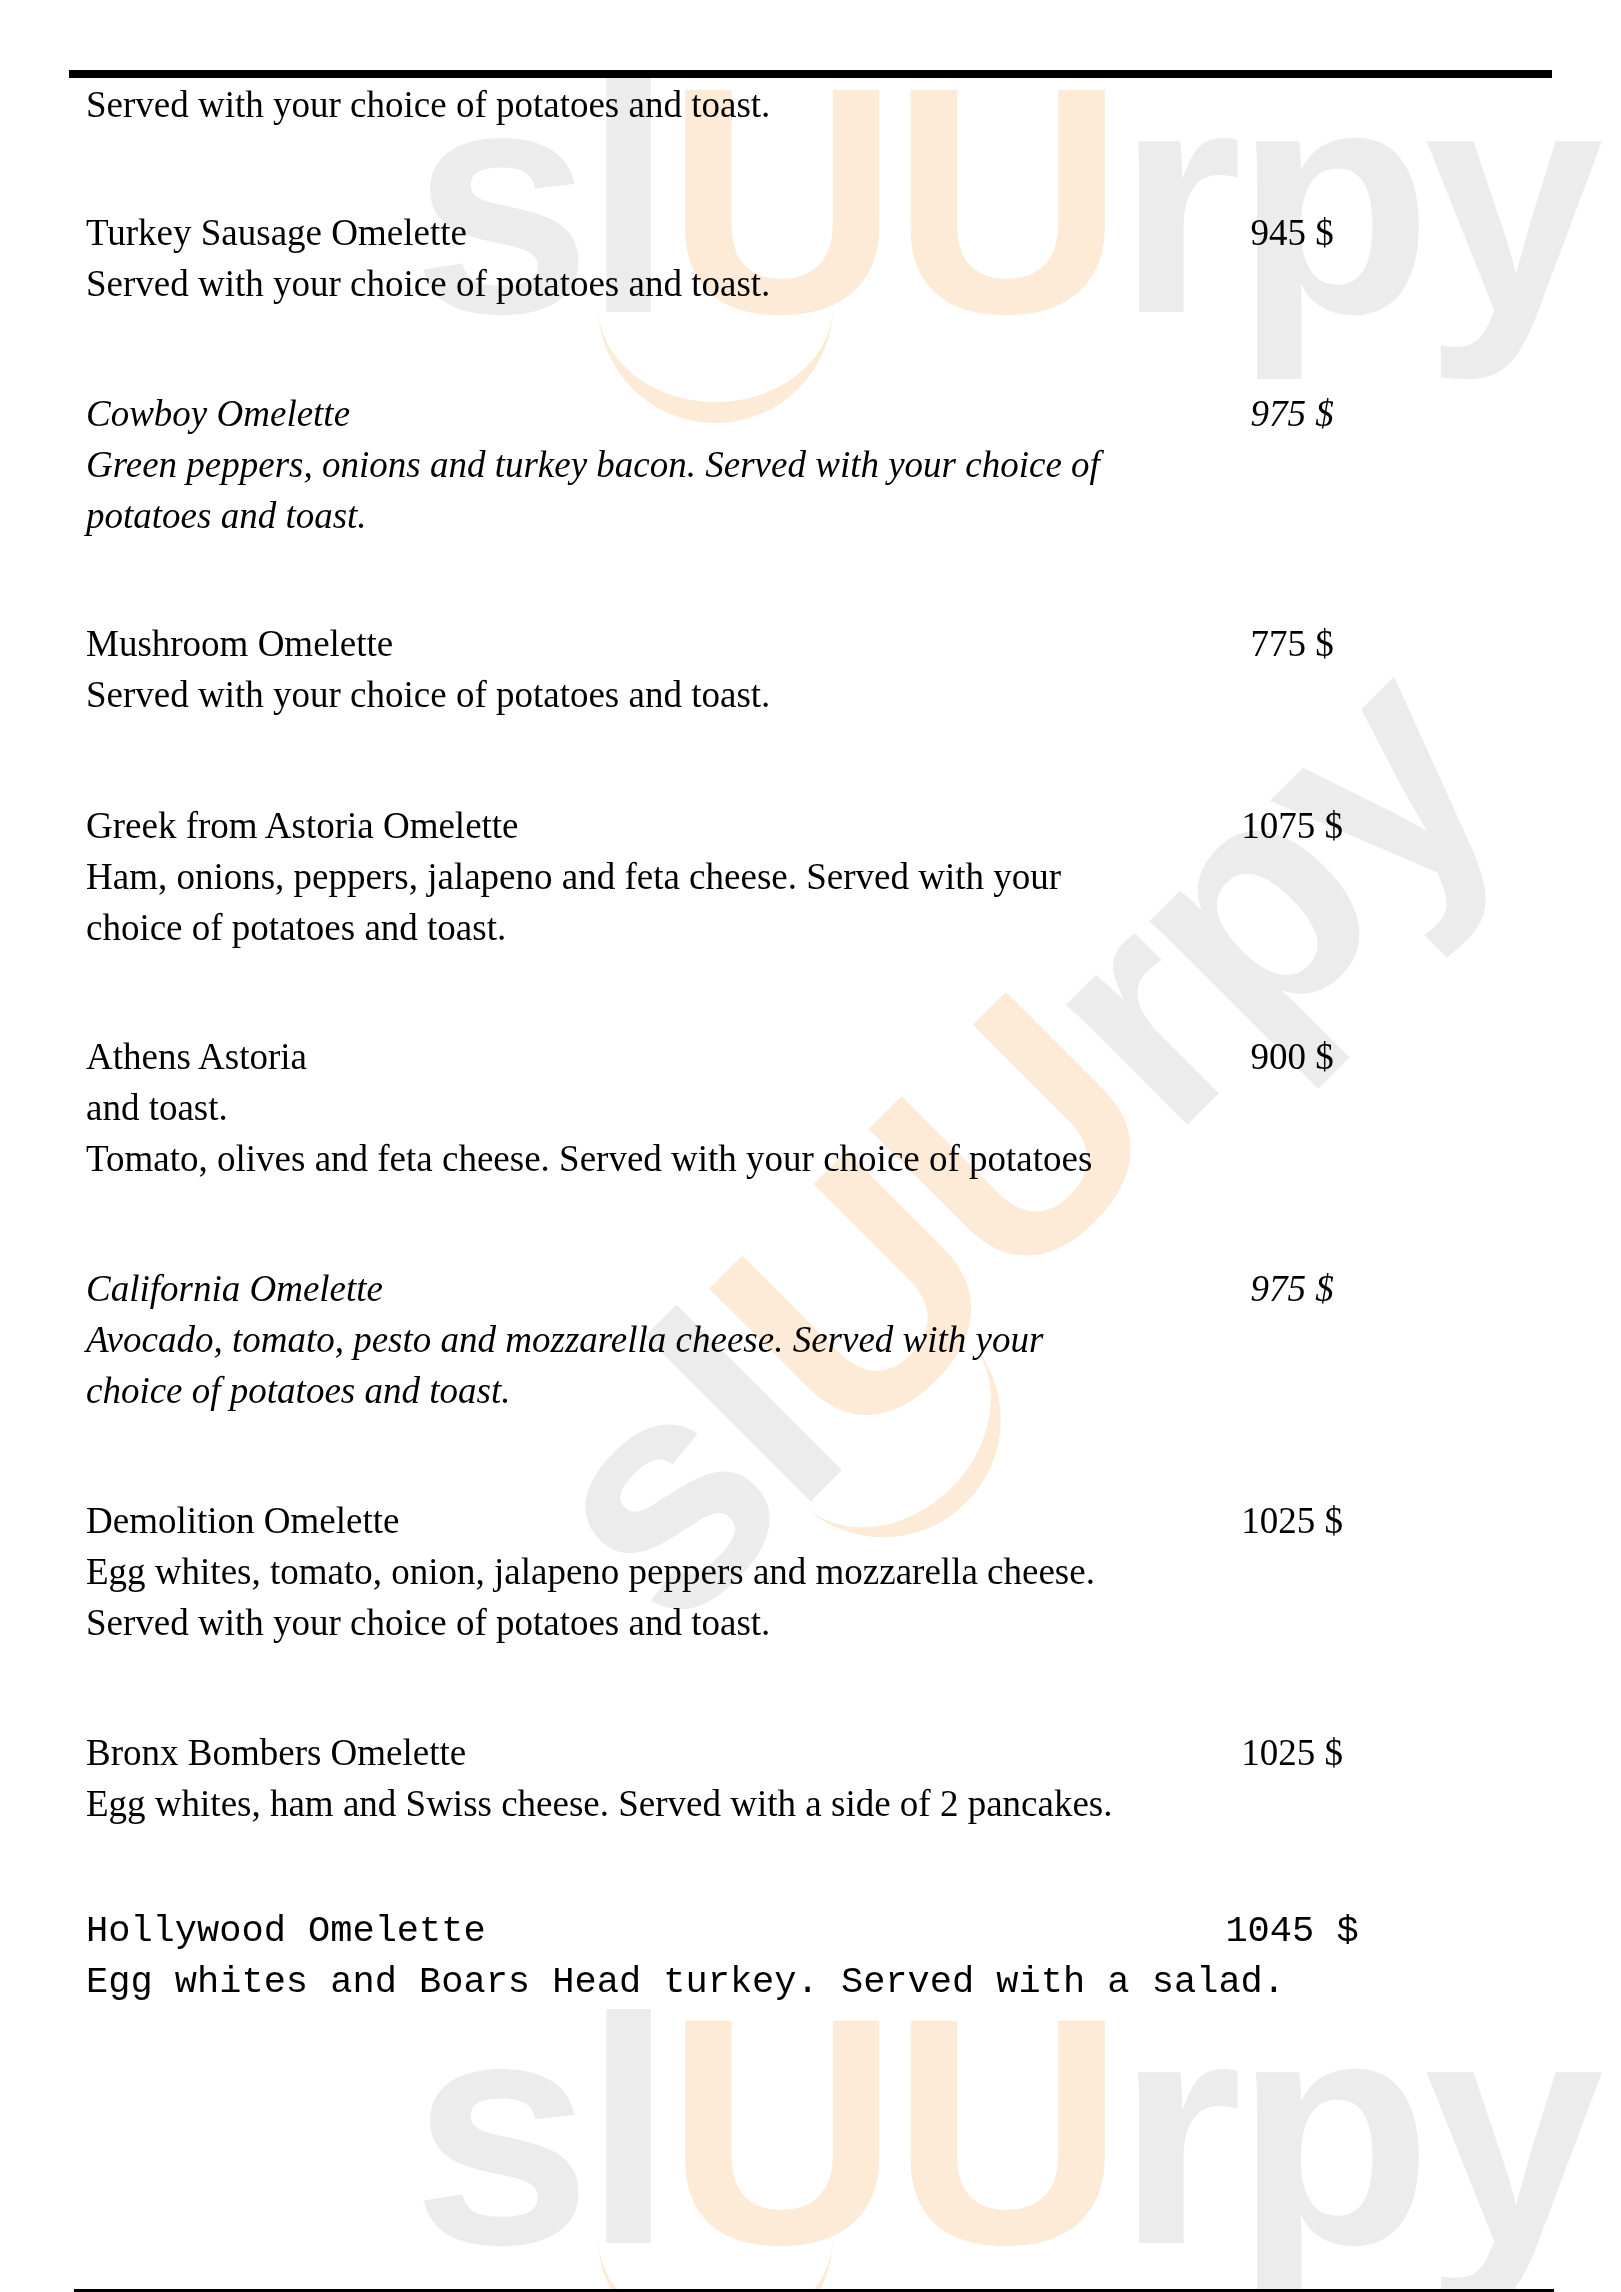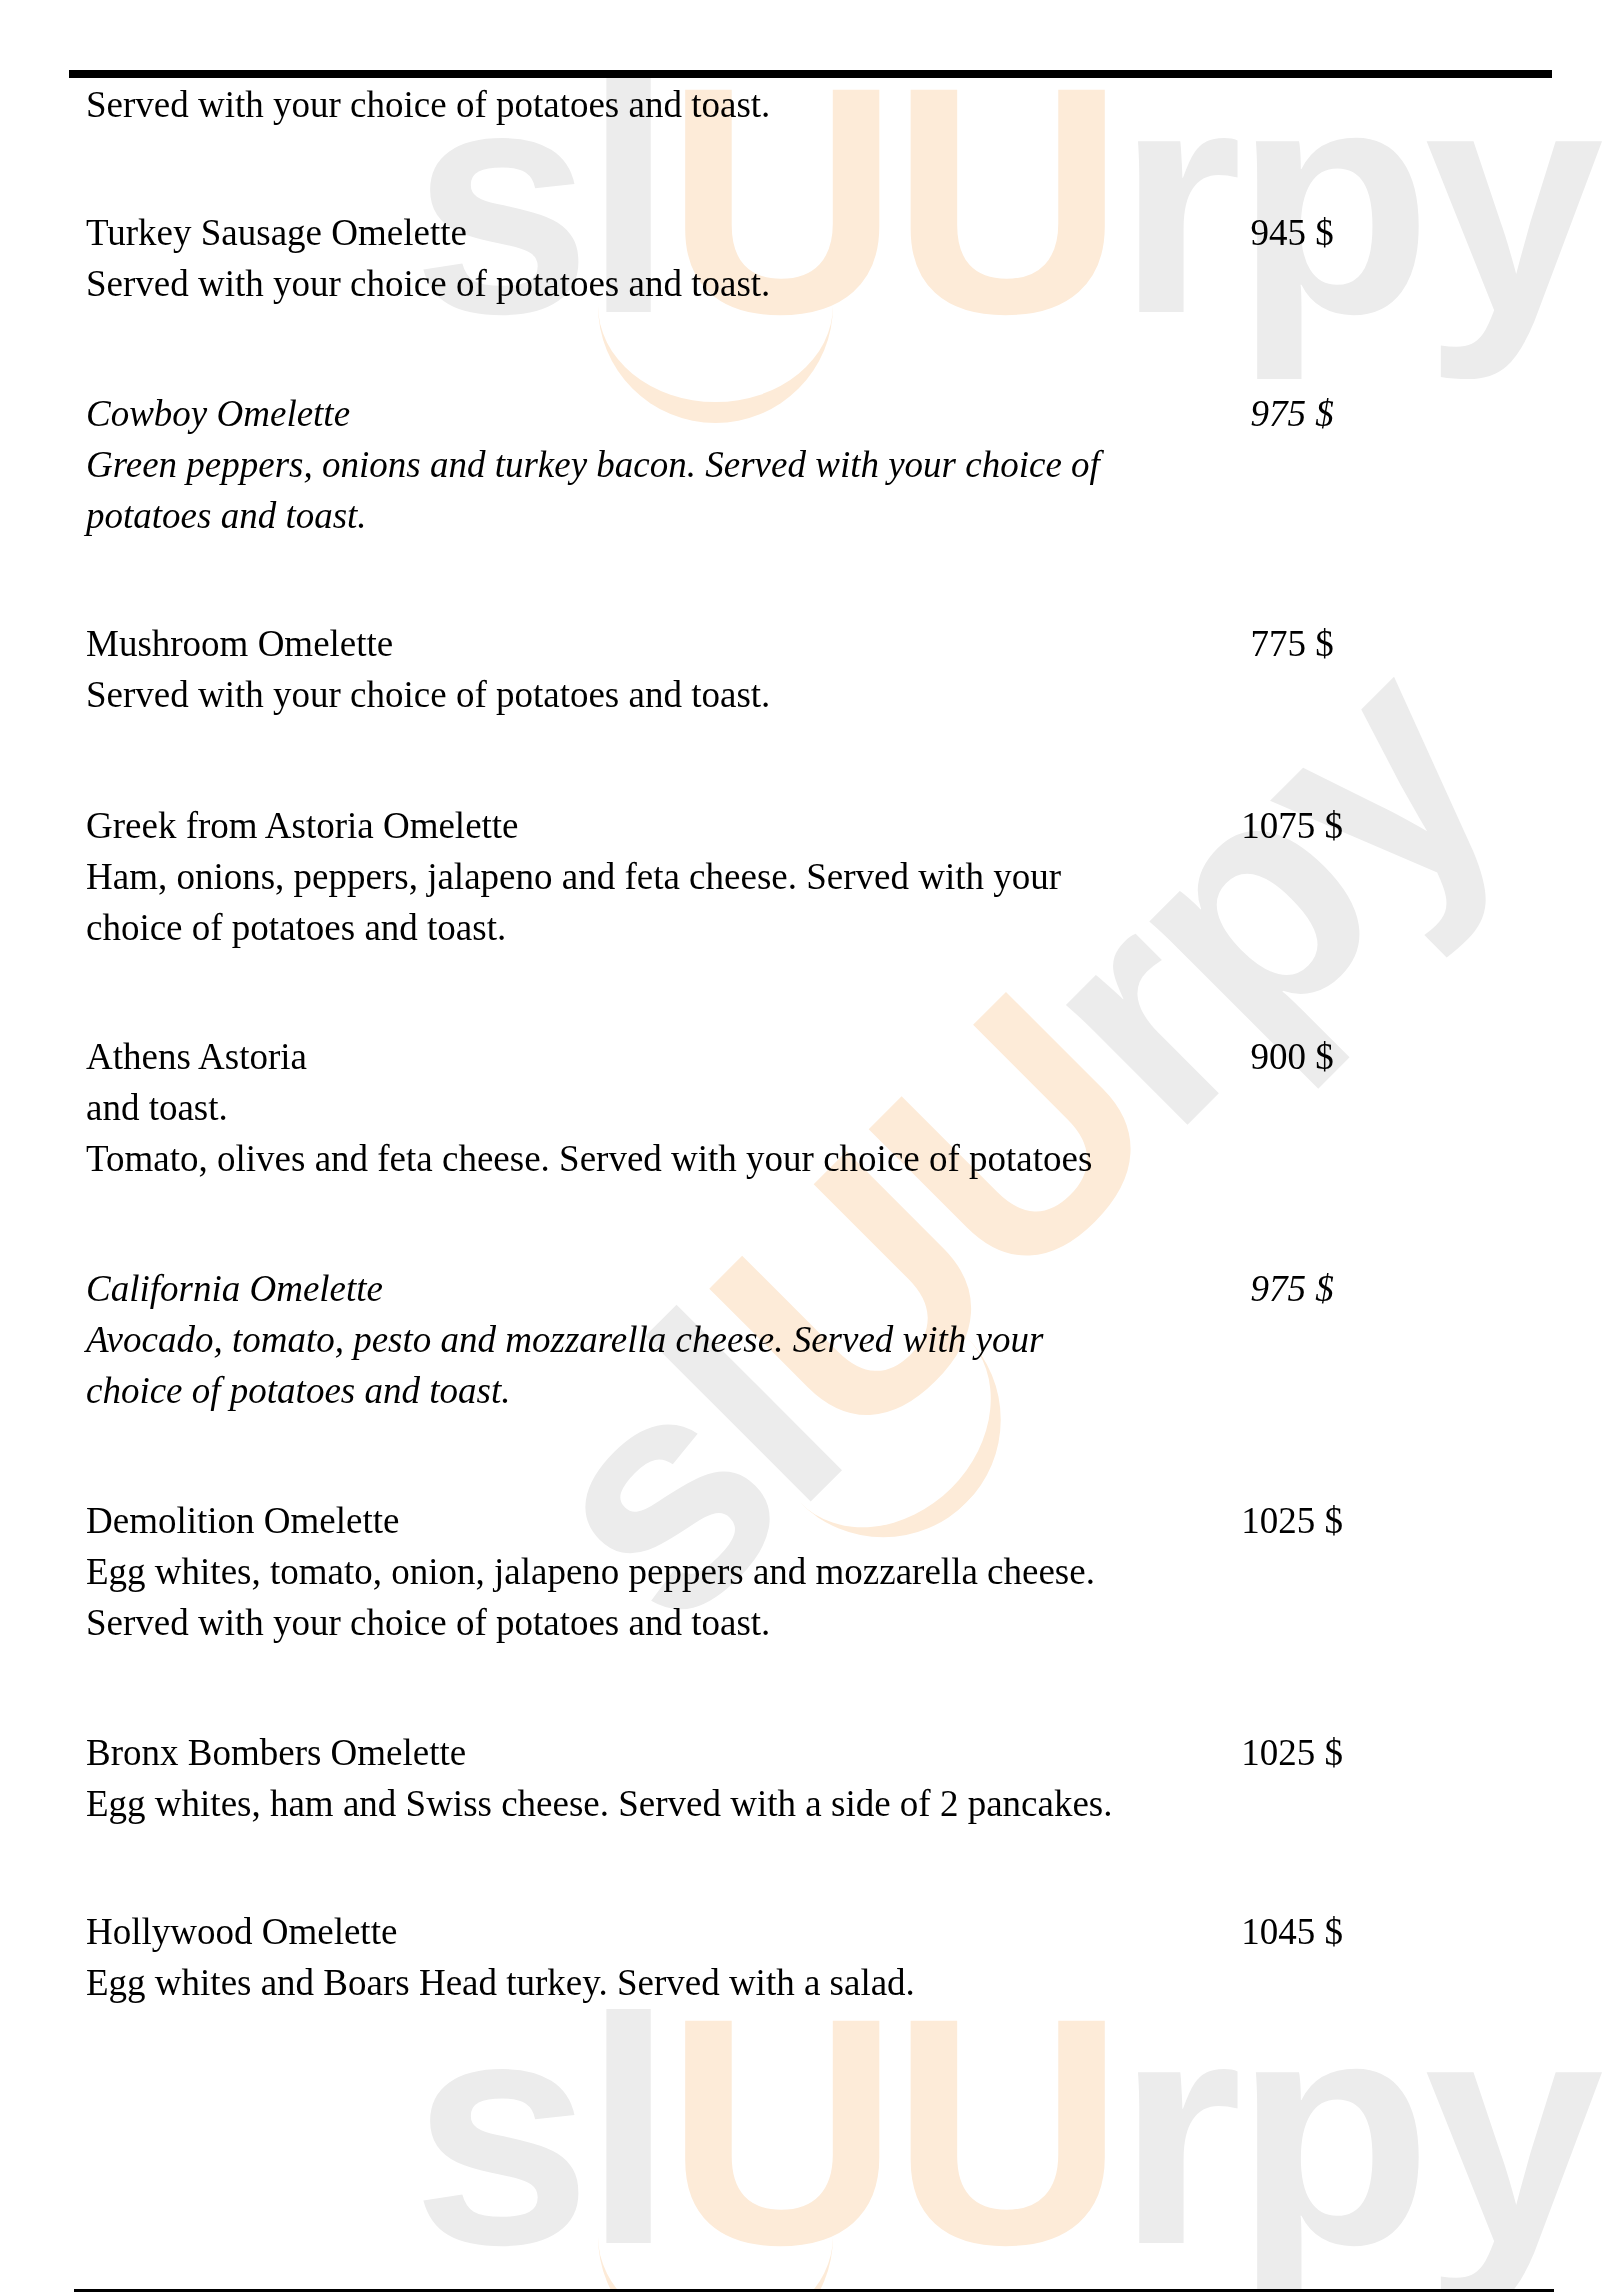--- a/index.html
+++ b/index.html
@@ -85,20 +85,20 @@
   <div class="line">Egg whites, tomato, onion, jalapeno peppers and mozzarella cheese.</div>
   <div class="line">Served with your choice of potatoes and toast.</div>
 </div>
 
 <div class="item" style="top:1727px;">
   <div class="line">Bronx Bombers Omelette</div>
   <div class="price">1025 $</div>
   <div class="line">Egg whites, ham and Swiss cheese. Served with a side of 2 pancakes.</div>
 </div>
 
-<div class="item" style="top:1906px;">
+<div class="item" style="top:1906px;font-family:Liberation Mono, monospace;">
   <div class="line">Hollywood Omelette</div>
   <div class="price">1045 $</div>
   <div class="line">Egg whites and Boars Head turkey. Served with a salad.</div>
 </div>
 
 <div class="rule-bottom"></div>
 
 
 </body></html>

